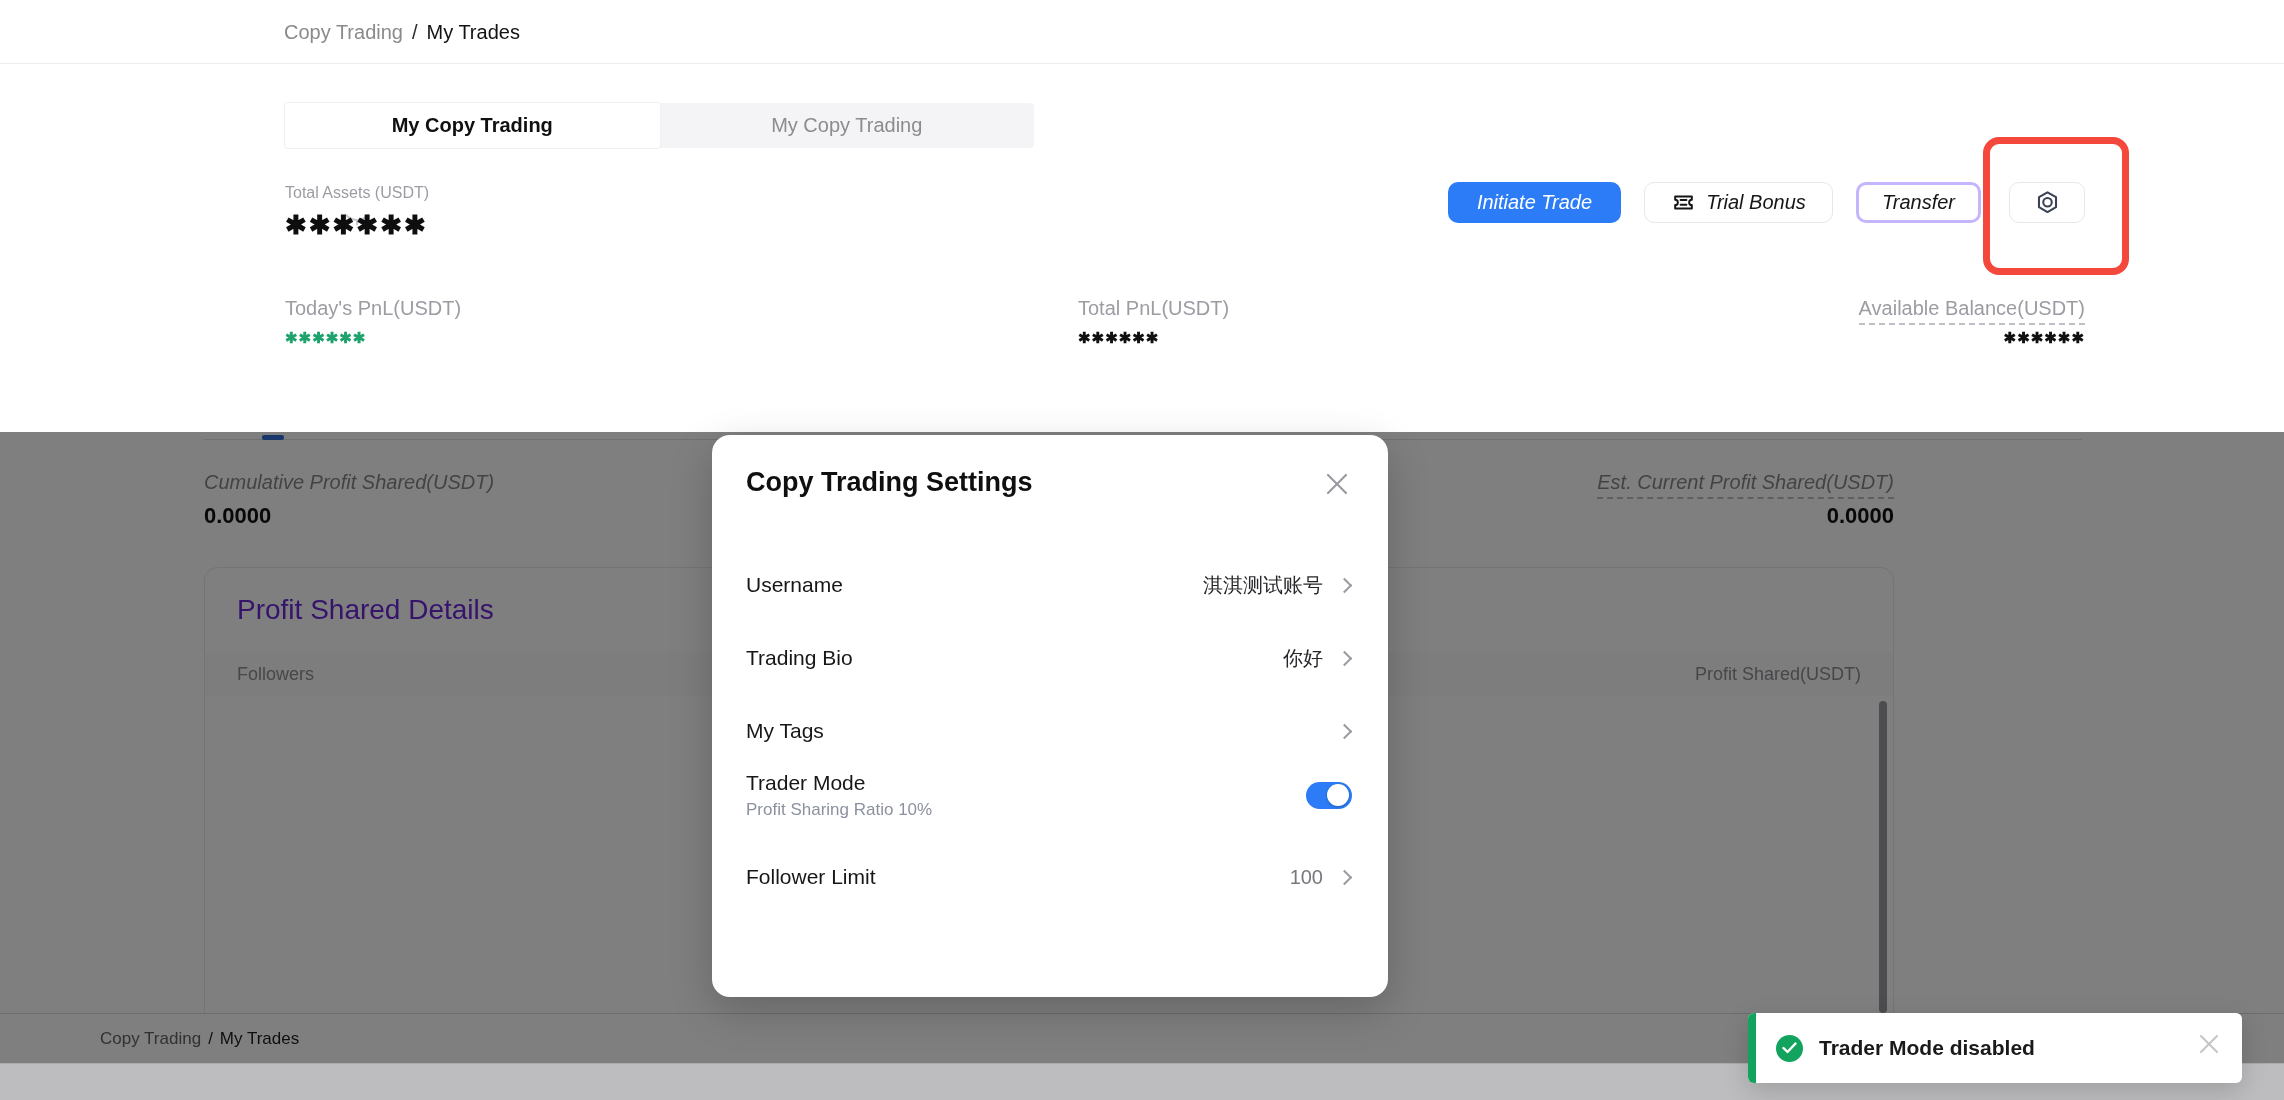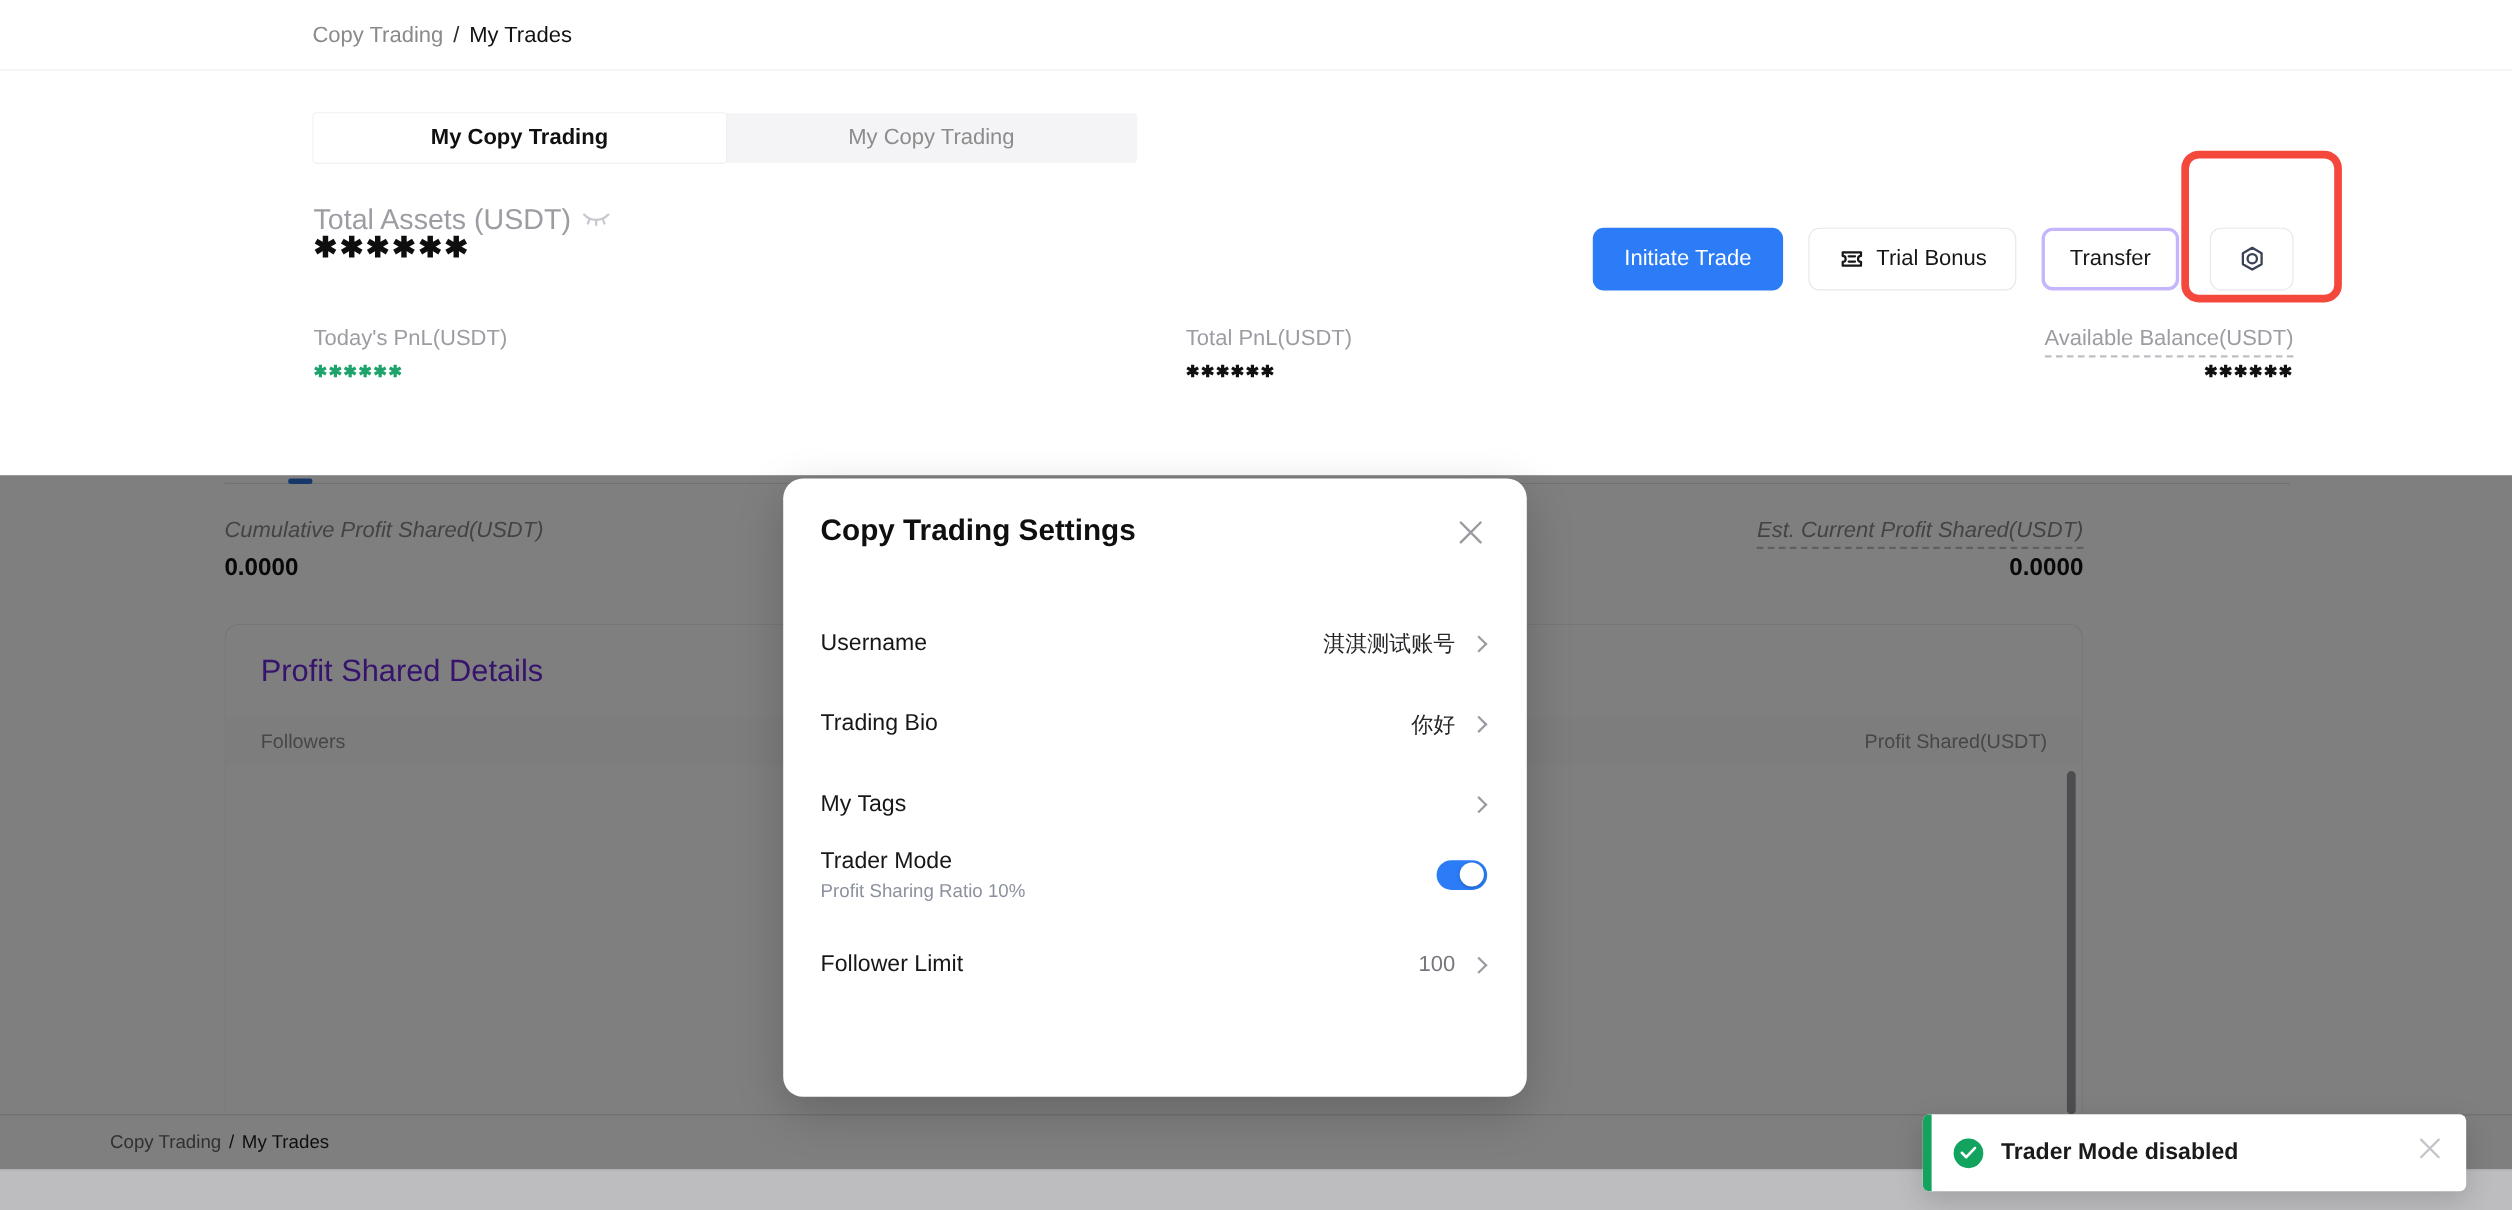--- a/index.html
+++ b/index.html
@@ -15,25 +15,25 @@
   .crumb-section { color:#8a8a8a; }
   .crumb-sep { color:#2b2b2b; }
   .crumb-page { color:#121212; }
 
   
   .tabs { position:absolute; left:285px; top:103px; width:749px; height:45px; background:#f4f4f6; border-radius:4px; display:flex; z-index:1; }
   .tab { width:50%; display:flex; align-items:center; justify-content:center; font-size:20px; color:#8c8c8c; cursor:default; }
   .tab.active { background:#ffffff; color:#101010; font-weight:bold; border-radius:3px; box-shadow:0 0 0 1px #f0f0f2; }
 
   
-  .assets-label { position:absolute; left:285px; top:184px; font-size:26px; color:#9c9ca3; display:flex; align-items:center; gap:10px; z-index:1; }
+  .assets-label { position:absolute; left:285px; top:184px; font-size:16px; color:#9c9ca3; display:flex; align-items:center; gap:10px; z-index:1;flex-direction:column; }
   .assets-value { position:absolute; left:285px; top:210px; font-size:26px; font-weight:bold; color:#0e0e0e; letter-spacing:2px; z-index:1; }
 
   
-  .btn { position:absolute; top:207px; height:57px; border-radius:10px; display:flex; align-items:center; justify-content:center; font-size:20px; z-index:1; cursor:pointer; }
+  .btn { position:absolute; top:182px; height:41px; border-radius:10px; display:flex; align-items:center; justify-content:center; font-size:20px; z-index:1; cursor:pointer;font-style:italic; }
   .btn-primary { left:1448px; width:173px; background:#2b7cf6; color:#ffffff; }
   .btn-trial { left:1644px; width:189px; background:#fff; border:1px solid #e7e7ea; color:#161616; gap:10px; }
   .btn-transfer { left:1856px; width:125px; background:#fff; border:3px solid #c4b5fd; color:#161616; }
   .btn-gear { left:2009px; width:76px; background:#fff; border:1px solid #e7e7ea; }
   .red-annotation { position:absolute; left:1983px; top:137px; width:146px; height:138px; border:7px solid #f5483d; border-radius:16px; z-index:6; }
 
   
   .stat { position:absolute; top:297px; z-index:1; }
   .stat-label { font-size:20px; color:#9c9ca3; }
   .stat-value { margin-top:9px; font-size:15px; font-weight:bold; letter-spacing:1px; color:#101010; }

